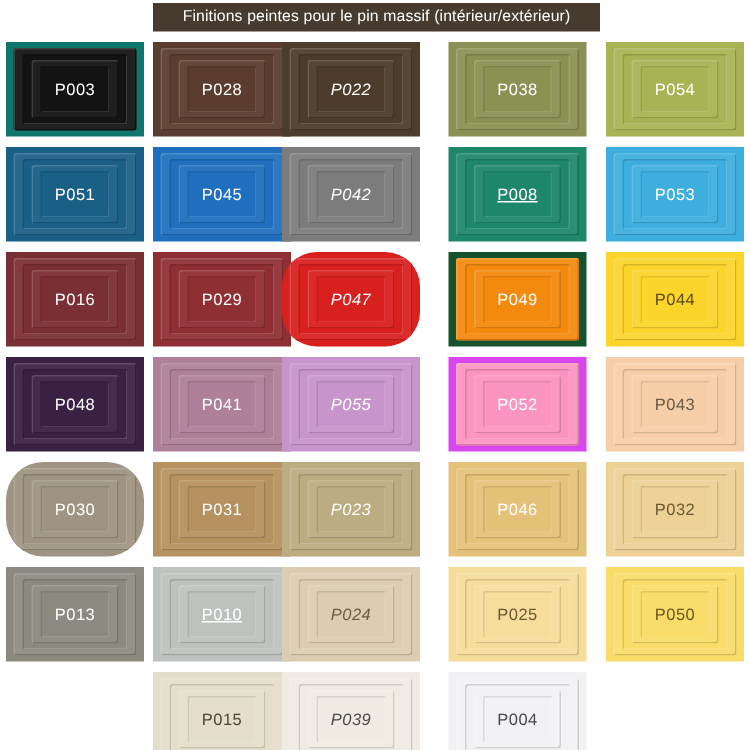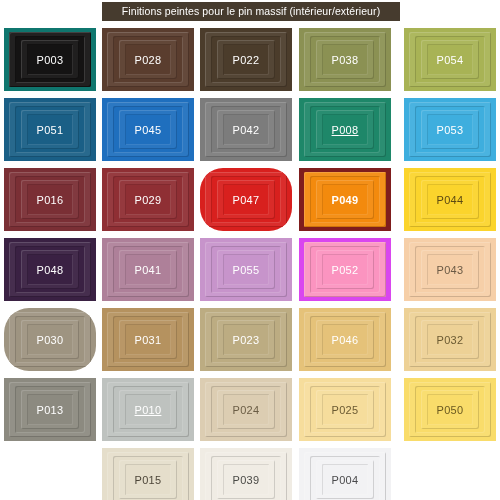--- a/index.html
+++ b/index.html
@@ -57,21 +57,21 @@
   .swatch {
     position: absolute;
     top: 3px;
     width: 92px;
     height: 63px;
     overflow: hidden;
     box-sizing: border-box;
   }
   .swatch.c0 { left: 4px; }
   .swatch.c1 { left: 102px; }
-  .swatch.c2 { left: 200px; }
+  .swatch.c2 { left: 188px; font-style: italic; }
   .swatch.c3 { left: 299px; }
   .swatch.c4 { left: 404px; }
 
   
   .panel-frame {
     position: absolute;
     inset: 0;
   }
   .bevel1 {
     position: absolute;
@@ -244,21 +244,21 @@
         </div>
         <div class="swatch c2" style="background: rgb(216, 32, 30); border-radius: 23px;">
           <div class="panel-frame">
             <div class="bevel1" style="background: rgb(218, 45, 44); box-shadow: rgb(224, 77, 75) 1px 1px 0px inset, rgb(181, 27, 25) -1px -1px 0px inset;"></div>
             <div class="bevel2" style="background: rgb(216, 32, 30); box-shadow: rgb(186, 28, 26) 1px 1px 0px inset, rgb(222, 68, 66) -1px -1px 0px inset;"></div>
             <div class="bevel3" style="background: rgb(218, 43, 41); box-shadow: rgb(223, 72, 71) 1px 1px 0px inset, rgb(186, 28, 26) -1px -1px 0px inset;"></div>
             <div class="bevel4" style="background: rgb(216, 32, 30); box-shadow: rgb(194, 29, 27) 1px 1px 0px inset, rgb(221, 59, 57) -1px -1px 0px inset;"></div>
           </div>
           <div class="swatch-label" style="color: rgb(255, 255, 255);">P047</div>
         </div>
-        <div class="swatch c3" style="background: #7f1d1d; font-weight: bold;">
+        <div class="swatch c3" style="background: #14532d;">
           <div class="panel-frame">
             <div class="bevel1" style="background: rgb(244, 145, 28); box-shadow: rgb(245, 161, 61) 1px 1px 0px inset, rgb(204, 116, 11) -1px -1px 0px inset;"></div>
             <div class="bevel2" style="background: rgb(243, 138, 13); box-shadow: rgb(209, 119, 11) 1px 1px 0px inset, rgb(245, 157, 52) -1px -1px 0px inset;"></div>
             <div class="bevel3" style="background: rgb(244, 144, 25); box-shadow: rgb(245, 159, 57) 1px 1px 0px inset, rgb(209, 119, 11) -1px -1px 0px inset;"></div>
             <div class="bevel4" style="background: rgb(243, 138, 13); box-shadow: rgb(219, 124, 12) 1px 1px 0px inset, rgb(244, 152, 42) -1px -1px 0px inset;"></div>
           </div>
           <div class="swatch-label" style="color: rgb(255, 255, 255);">P049</div>
         </div>
         <div class="swatch c4" style="background: rgb(251, 212, 44);">
           <div class="panel-frame">

